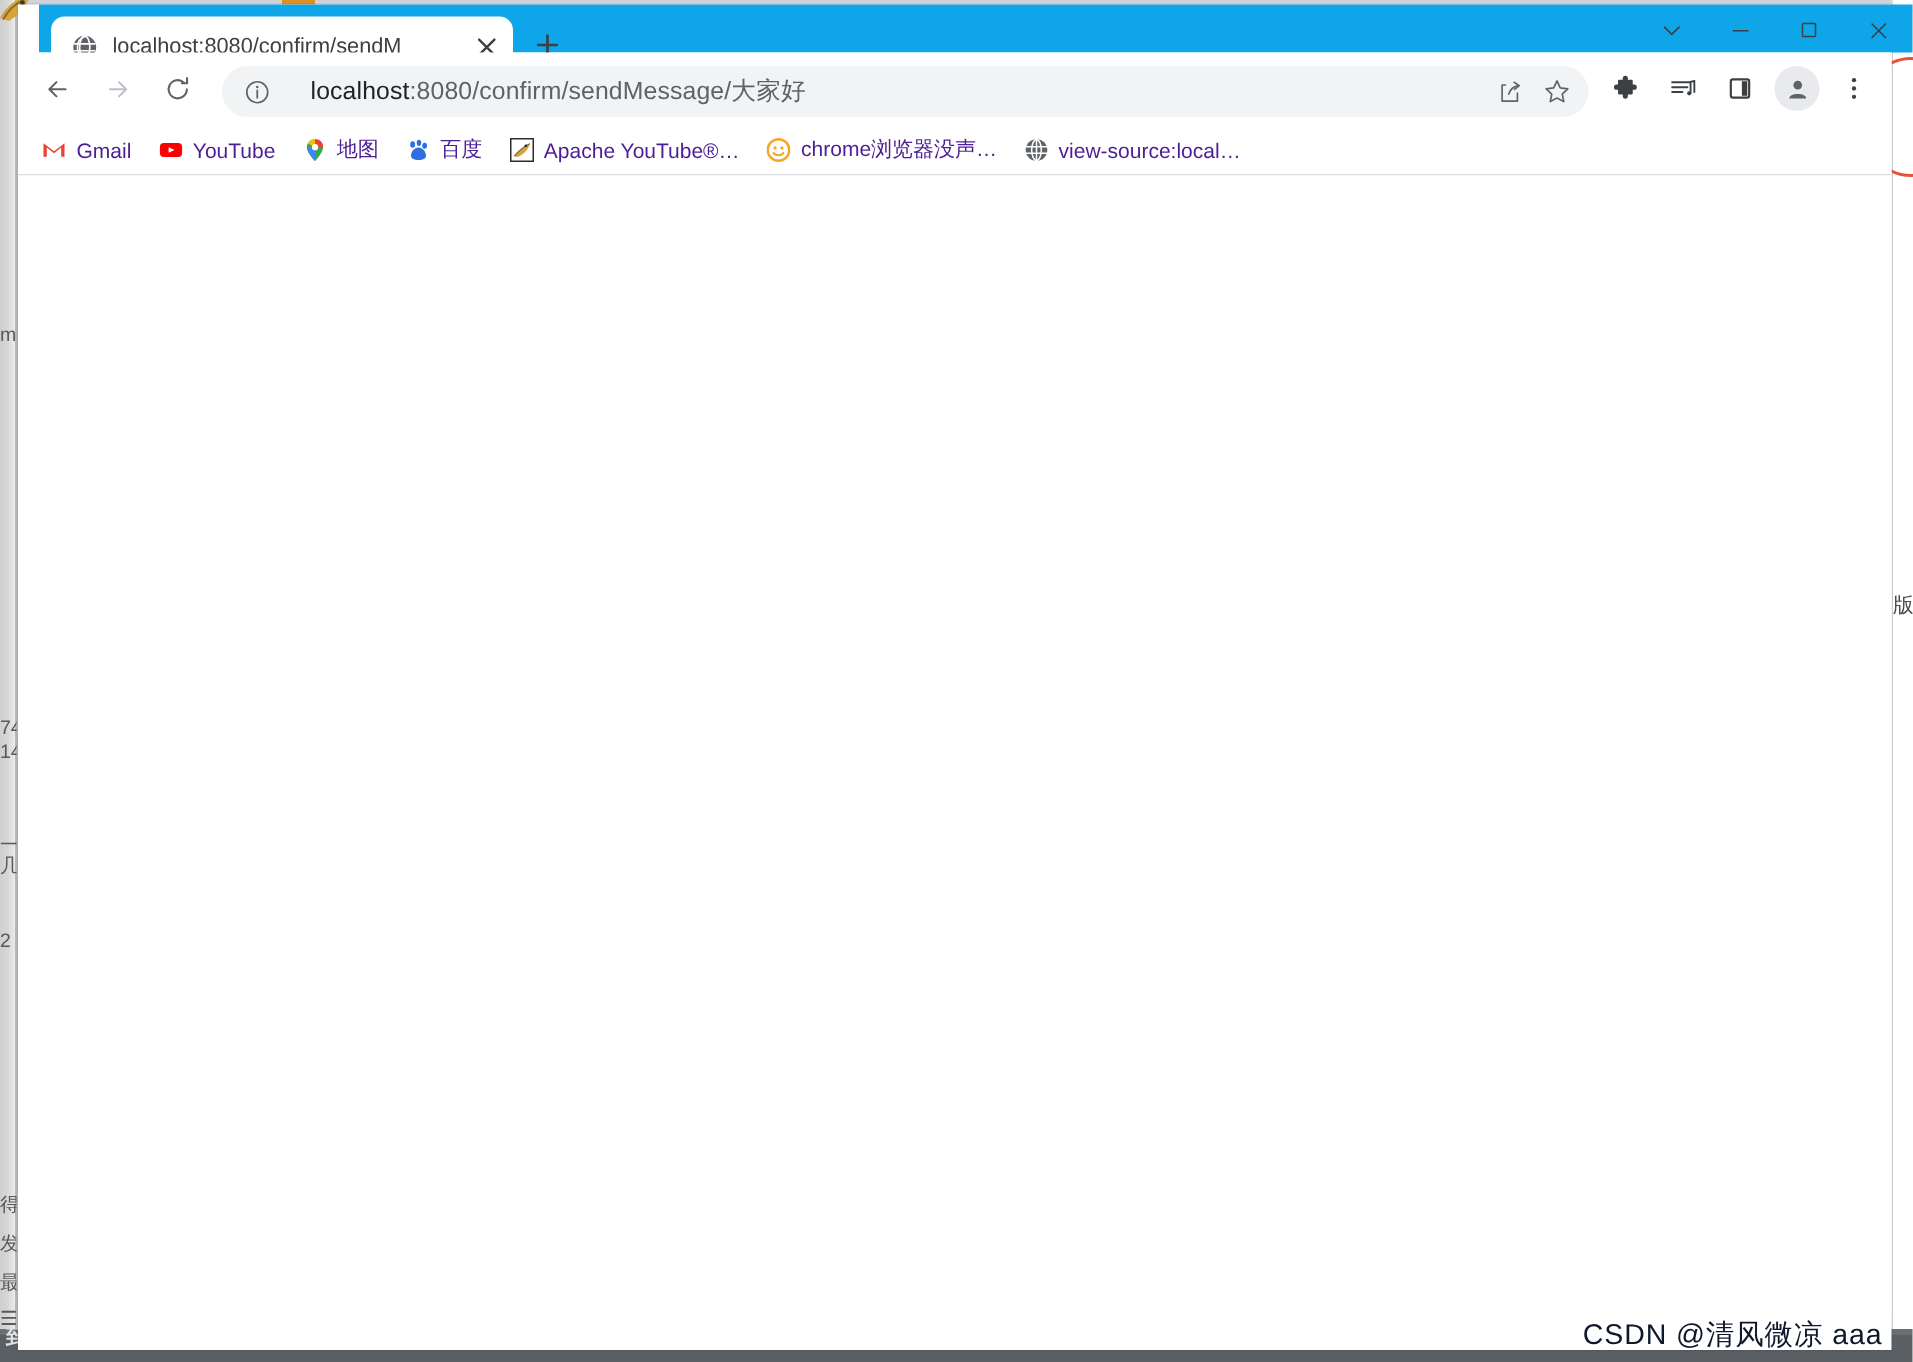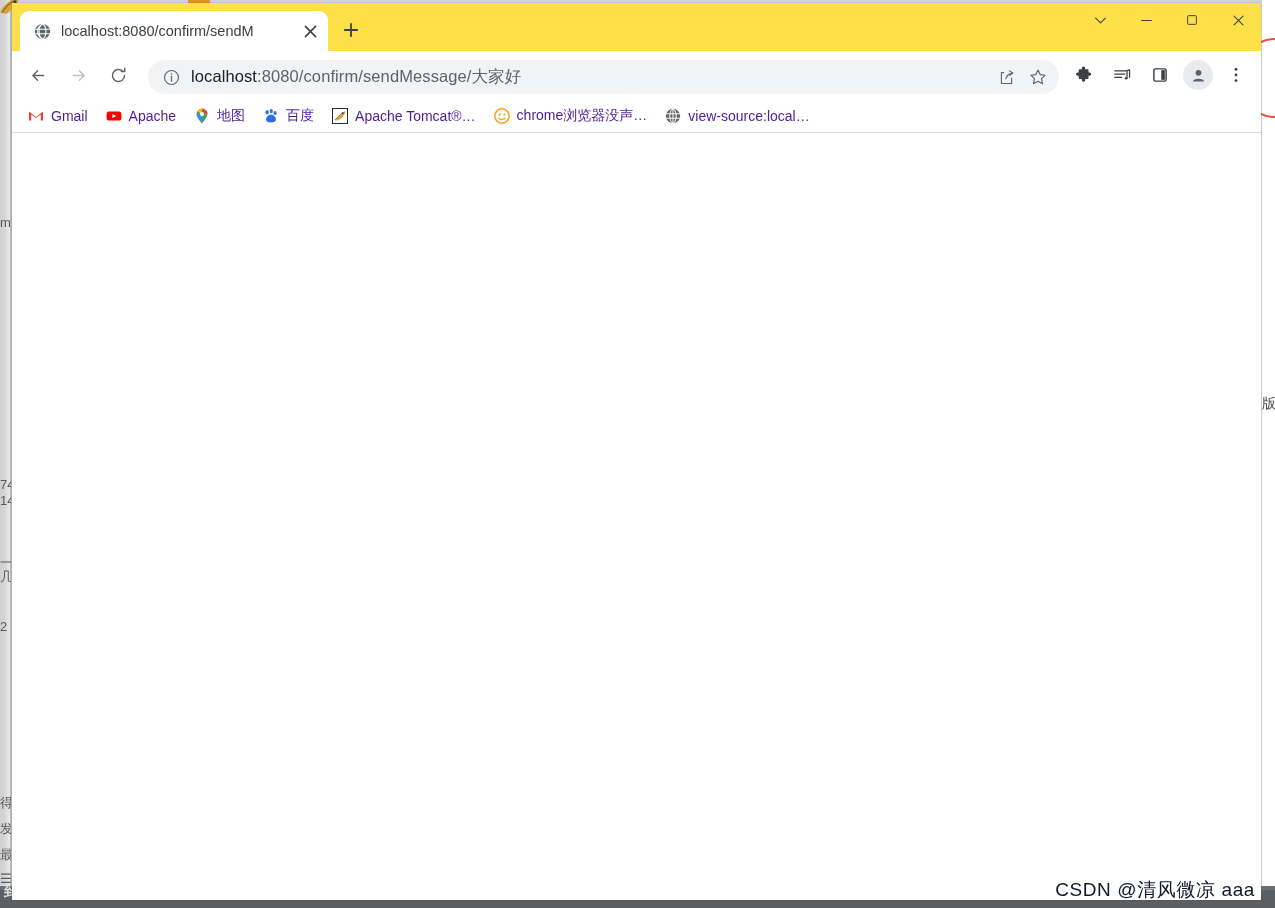--- a/index.html
+++ b/index.html
@@ -110,23 +110,24 @@
     position: absolute;
     left: 12px; top: 3px;
     width: 1249px; height: 897px;
     background: #ffffff;
     box-shadow: 0 0 0 1px rgba(0,0,0,.06);
   }
 
   
   #tab-strip {
     position: relative;
-    height: 48px;
-    background: #fde047;
+    height: 32px;
+    background: #0ea5e9;
     width: 100%;
+    margin-left: 14px;
   }
   .tab {
     position: absolute;
     left: 8px; top: 8px;
     width: 308px; height: 40px;
     background: #ffffff;
     border-radius: 9px 9px 0 0;
     display: flex;
     align-items: center;
     padding: 0 6px 0 14px;
@@ -190,20 +191,21 @@
   #omnibox {
     flex: 1 1 auto;
     height: 34px;
     margin: 4px 6px 0 10px;
     background: #f1f3f4;
     border-radius: 17px;
     display: flex;
     align-items: center;
     padding: 0 6px 0 12px;
     min-width: 0;
+    gap: 16px;
   }
   .omni-info {
     width: 22px; height: 22px;
     flex: 0 0 22px;
     display: flex; align-items: center; justify-content: center;
     margin-right: 9px;
   }
   .omni-url {
     flex: 1 1 auto;
     font-size: 16.5px;
@@ -466,21 +468,21 @@
       <span class="bm-label">Gmail</span>
     </div>
 
     <div class="bookmark">
       <span class="bm-icon">
         <svg viewBox="0 0 16 16" width="16" height="16" aria-hidden="true">
           <rect x="0.6" y="3.4" width="14.8" height="9.2" rx="2.6" fill="#ff0000"></rect>
           <path d="M6.4 6.1 L10.4 8 L6.4 9.9 Z" fill="#ffffff"></path>
         </svg>
       </span>
-      <span class="bm-label">Apache</span>
+      <span class="bm-label">YouTube</span>
     </div>
 
     <div class="bookmark">
       <span class="bm-icon">
         <svg viewBox="0 0 16 16" width="16" height="16" aria-hidden="true">
           <path d="M8 0.8 C4.9 0.8 2.6 3.1 2.6 6.1 C2.6 9.8 8 15.4 8 15.4 C8 15.4 13.4 9.8 13.4 6.1 C13.4 3.1 11.1 0.8 8 0.8 Z" fill="#34a853"></path>
           <path d="M8 0.8 C5.9 0.8 4.1 1.9 3.2 3.6 L8 6.1 Z" fill="#fbbc04"></path>
           <path d="M13.4 6.1 C13.4 3.1 11.1 0.8 8 0.8 L8 6.1 Z" fill="#ea4335"></path>
           <path d="M2.6 6.1 C2.6 9.8 8 15.4 8 15.4 L8 6.1 Z" fill="#4285f4"></path>
           <circle cx="8" cy="6.1" r="2.1" fill="#ffffff"></circle>
@@ -503,21 +505,21 @@
 
     <div class="bookmark">
       <span class="bm-icon">
         <svg viewBox="0 0 16 16" width="16" height="16" aria-hidden="true">
           <rect x="0.5" y="0.5" width="15" height="15" fill="#ffffff" stroke="#2b2b2b" stroke-width="1"></rect>
           <path d="M2.4 12.2 C5 9 9 5.6 13.4 3.4 C12.4 7.6 9.4 11 5.2 12.6 Z" fill="#d8a23c"></path>
           <path d="M3 12 C5.6 8.8 9.4 5.6 13.2 3.8" stroke="#8a6a22" stroke-width=".8" fill="none"></path>
           <circle cx="10.6" cy="5.2" r=".9" fill="#2b2b2b"></circle>
         </svg>
       </span>
-      <span class="bm-label">Apache Tomcat®…</span>
+      <span class="bm-label">Apache YouTube®…</span>
     </div>
 
     <div class="bookmark">
       <span class="bm-icon">
         <svg viewBox="0 0 16 16" width="16" height="16" aria-hidden="true">
           <circle cx="8" cy="8" r="7.2" fill="none" stroke="#f5a623" stroke-width="1.6"></circle>
           <circle cx="5.7" cy="6.6" r="1.1" fill="#f5a623"></circle>
           <circle cx="10.3" cy="6.6" r="1.1" fill="#f5a623"></circle>
           <path d="M4.8 10 C6 12 10 12 11.2 10" stroke="#f5a623" stroke-width="1.4" fill="none" stroke-linecap="round"></path>
         </svg>

